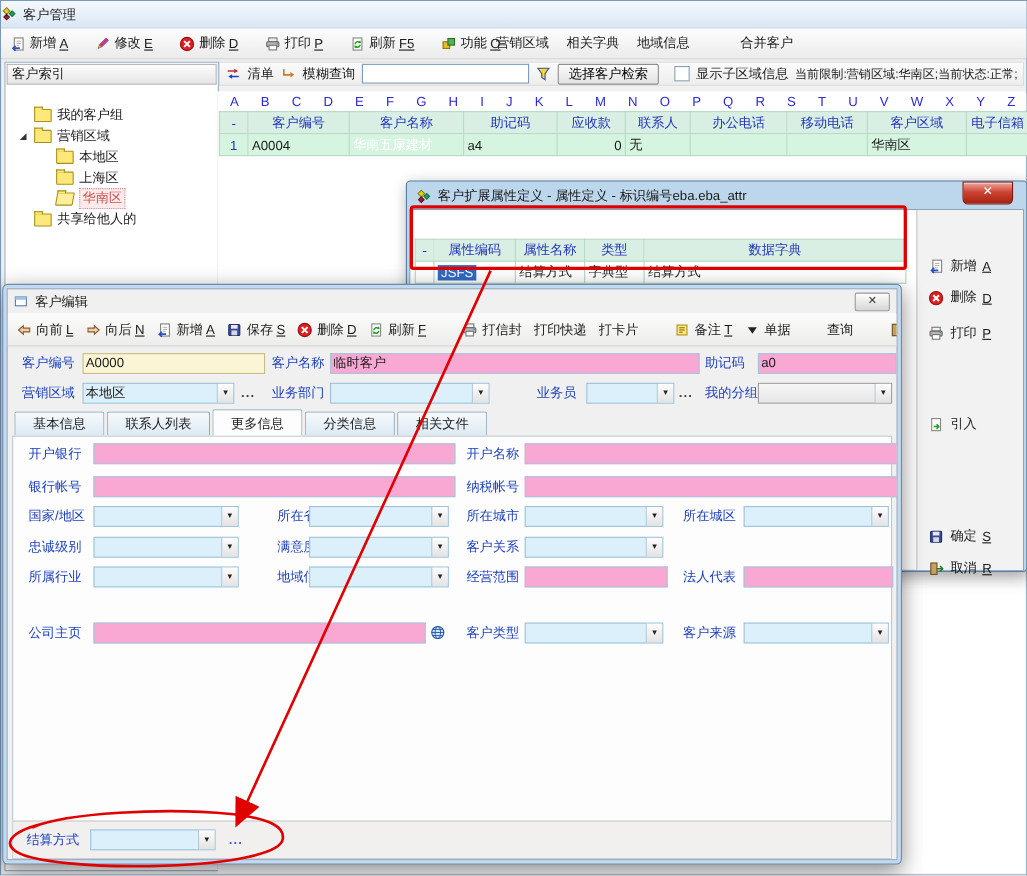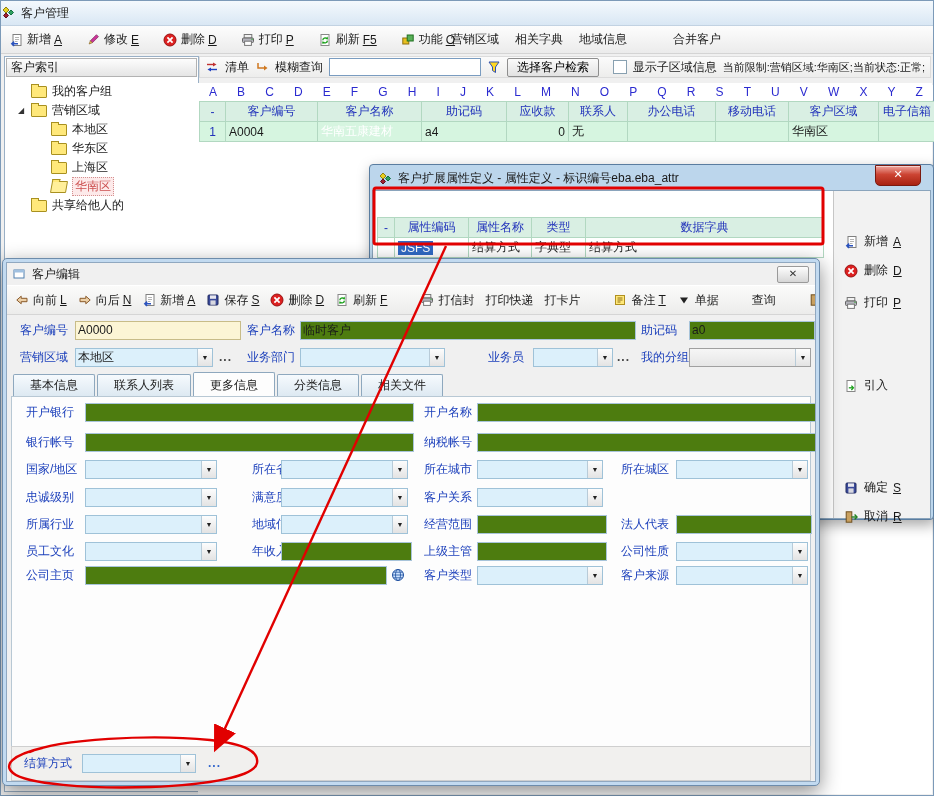--- a/index.html
+++ b/index.html
@@ -18,21 +18,21 @@
               display:flex;align-items:center;padding-left:8px;gap:24px;position:relative;}
   .tbi{display:inline-flex;align-items:center;gap:3px;white-space:nowrap;cursor:default;}
   .gap-before{margin-left:22px;}
   .mw-menus{position:absolute;left:450px;top:0;height:100%;display:flex;align-items:center;gap:16px;}
   .menu-item{white-space:nowrap;}
   .menu-item:last-child{margin-left:30px;}
 
   .left-panel{position:absolute;left:3px;top:55px;width:193px;bottom:3px;background:#fff;border:1px solid #9ab0c6;}
   .lp-header{height:17px;margin:1px;background:linear-gradient(#fdfdfd,#e5e5e5);border:1px solid #b2b2b2;
              line-height:16px;padding-left:4px;}
-  .tree{padding-top:4px;}
+  .tree{padding-top:17px;}
   .tree-item{height:19px;display:flex;align-items:center;gap:5px;white-space:nowrap;}
   .tree-item.lv1{padding-left:26px;}
   .tree-item.lv2{padding-left:46px;}
   .exp{margin-left:-13px;width:8px;font-size:8px;color:#333;}
   .folder{width:14px;height:10px;background:#ffe87a;border:1px solid #a89020;border-radius:1px;position:relative;flex:none;}
   .folder:before{content:"";position:absolute;top:-3px;left:-1px;width:6px;height:2px;background:#ffe87a;
                  border:1px solid #a89020;border-bottom:none;}
   .folder.open{transform:skewX(-10deg);background:#ffef9a;}
   .tlabel.sel{color:#cc5050;background:#fdeaea;border:1px dotted #d49090;padding:0 2px;}
 
@@ -76,21 +76,21 @@
                box-shadow:0 6px 20px rgba(0,0,0,.45);padding:3px;z-index:3;}
   .ed-inner{background:#f0f0f0;border:1px solid #90a8c0;height:518px;position:relative;overflow:hidden;}
   .ed-title{height:22px;display:flex;align-items:center;gap:5px;padding-left:5px;}
   .ed-close{position:absolute;top:3px;right:6px;width:30px;height:15px;background:linear-gradient(#fdfdfd,#d6d6d6);
             border:1px solid #9a9a9a;border-radius:2px;text-align:center;line-height:13px;font-size:10px;color:#333;}
   .ed-toolbar{height:28px;background:linear-gradient(#fbfbfa,#ececeb);border-top:1px solid #fff;border-bottom:1px solid #d5d5d5;
               display:flex;align-items:center;padding:0 8px;gap:11px;white-space:nowrap;}
   .hrow{position:absolute;left:0;right:0;height:20px;}
   #hrow1{top:58px;} #hrow2{top:85px;}
   .hlab,.flab{position:absolute;color:#1b3fbb;line-height:19px;white-space:nowrap;}
-  .fi{position:absolute;background:#4d7c0f;border:1px solid #a8c4da;height:17px;line-height:17px;padding:0 2px;
+  .fi{position:absolute;background:#f9a8d4;border:1px solid #a8c4da;height:17px;line-height:17px;padding:0 2px;
       overflow:hidden;white-space:nowrap;box-sizing:content-box;}
   .cream{background:#fcf5d5;border-color:#c8bc88;}
   .dd{position:absolute;background:#dcf0fb;border:1px solid #9fc2d8;height:17px;}
   .dd .ddv{display:block;line-height:17px;padding:0 2px;overflow:hidden;white-space:nowrap;margin-right:14px;}
   .ddarr{position:absolute;right:0;top:0;bottom:0;width:14px;background:linear-gradient(#fdfdfd,#e3e3e3);
          border-left:1px solid #b8cbd8;font-size:7px;display:flex;align-items:center;justify-content:center;color:#222;}
   .ddgray{background:linear-gradient(#f6f6f6,#e6e6e6);border-color:#a0a0a0;}
   .dots{position:absolute;top:0;line-height:18px;color:#444;font-weight:bold;letter-spacing:1px;}
   .tabs{position:absolute;left:6px;top:112px;height:21px;display:flex;gap:2px;align-items:flex-end;}
   .tab{padding:2px 16px 2px;background:linear-gradient(#f6fafd,#dde9f2);border:1px solid #8ea8be;border-bottom:none;
@@ -211,24 +211,20 @@
           <span class="tlabel">我的客户组</span>
         </div>
         <div class="tree-item lv1">
           <span class="exp">◢</span>
           <span class="folder"></span>
           <span class="tlabel">营销区域</span>
         </div>
         <div class="tree-item lv2">
           <span class="folder"></span>
           <span class="tlabel">本地区</span>
-        </div>
-        <div class="tree-item lv2">
-          <span class="folder"></span>
-          <span class="tlabel">华东区</span>
         </div>
         <div class="tree-item lv2">
           <span class="folder"></span>
           <span class="tlabel">上海区</span>
         </div>
         <div class="tree-item lv2">
           <span class="folder open"></span>
           <span class="tlabel sel">华南区</span>
         </div>
         <div class="tree-item lv1">
@@ -678,36 +674,20 @@
           <span class="flab c2l">地域信息</span>
           <div class="dd c2f">
             <span class="ddv"></span>
             <span class="ddarr">▼</span>
           </div>
           <span class="flab c3l">经营范围</span>
           <div class="fi c3f"></div>
           <span class="flab c4l">法人代表</span>
           <div class="fi c4f"></div>
         </div>
-        <div class="frow" style="top:145px">
-          <span class="flab c1l">员工文化</span>
-          <div class="dd c1f">
-            <span class="ddv"></span>
-            <span class="ddarr">▼</span>
-          </div>
-          <span class="flab c2l">年收入</span>
-          <div class="fi c2f"></div>
-          <span class="flab c3l">上级主管</span>
-          <div class="fi c3f"></div>
-          <span class="flab c4l">公司性质</span>
-          <div class="dd c4f">
-            <span class="ddv"></span>
-            <span class="ddarr">▼</span>
-          </div>
-        </div>
         <div class="frow" style="top:169px">
           <span class="flab c1l">公司主页</span>
           <div class="fi chome"></div>
           <span class="globe ic">
             <svg viewBox="0 0 14 14">
               <circle cx="7" cy="7" r="5.5" fill="#cfe4ff" stroke="#2050a0"></circle>
               <ellipse cx="7" cy="7" rx="2.5" ry="5.5" fill="none" stroke="#2050a0" stroke-width="0.8"></ellipse>
               <path d="M1.5 7h11M2.3 4.2h9.4M2.3 9.8h9.4" stroke="#2050a0" stroke-width="0.8" fill="none"></path>
             </svg>
           </span>

